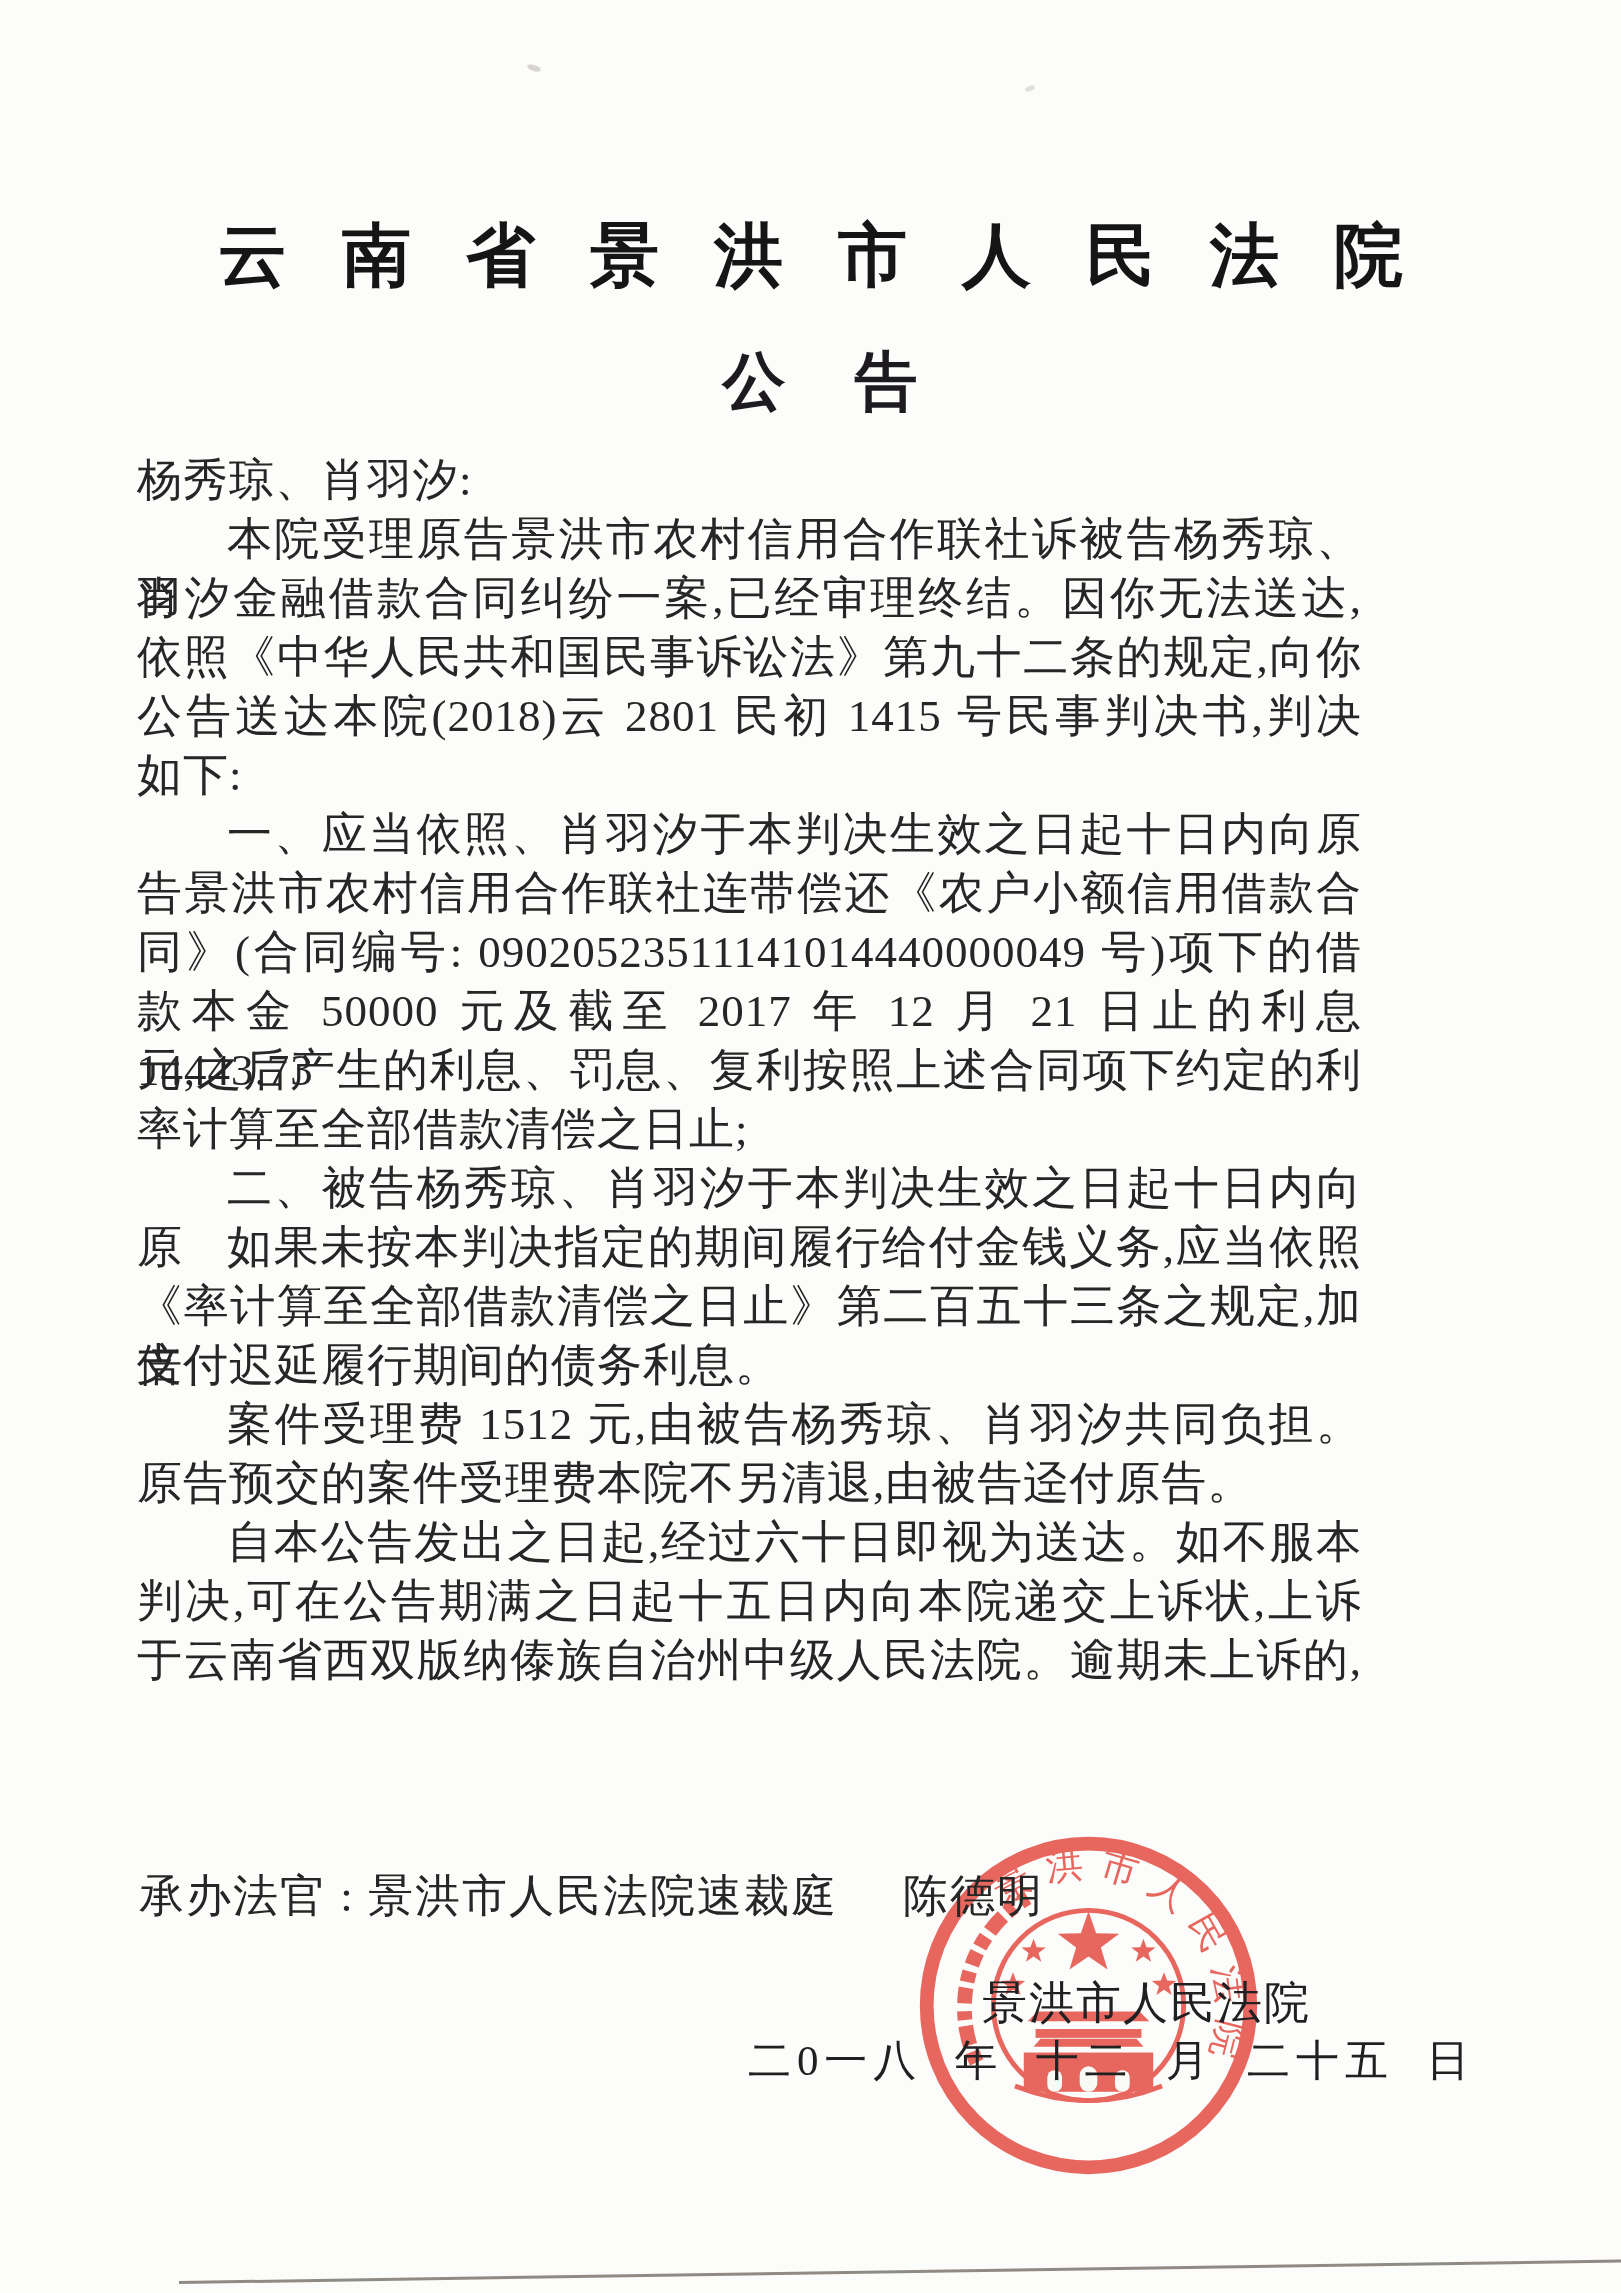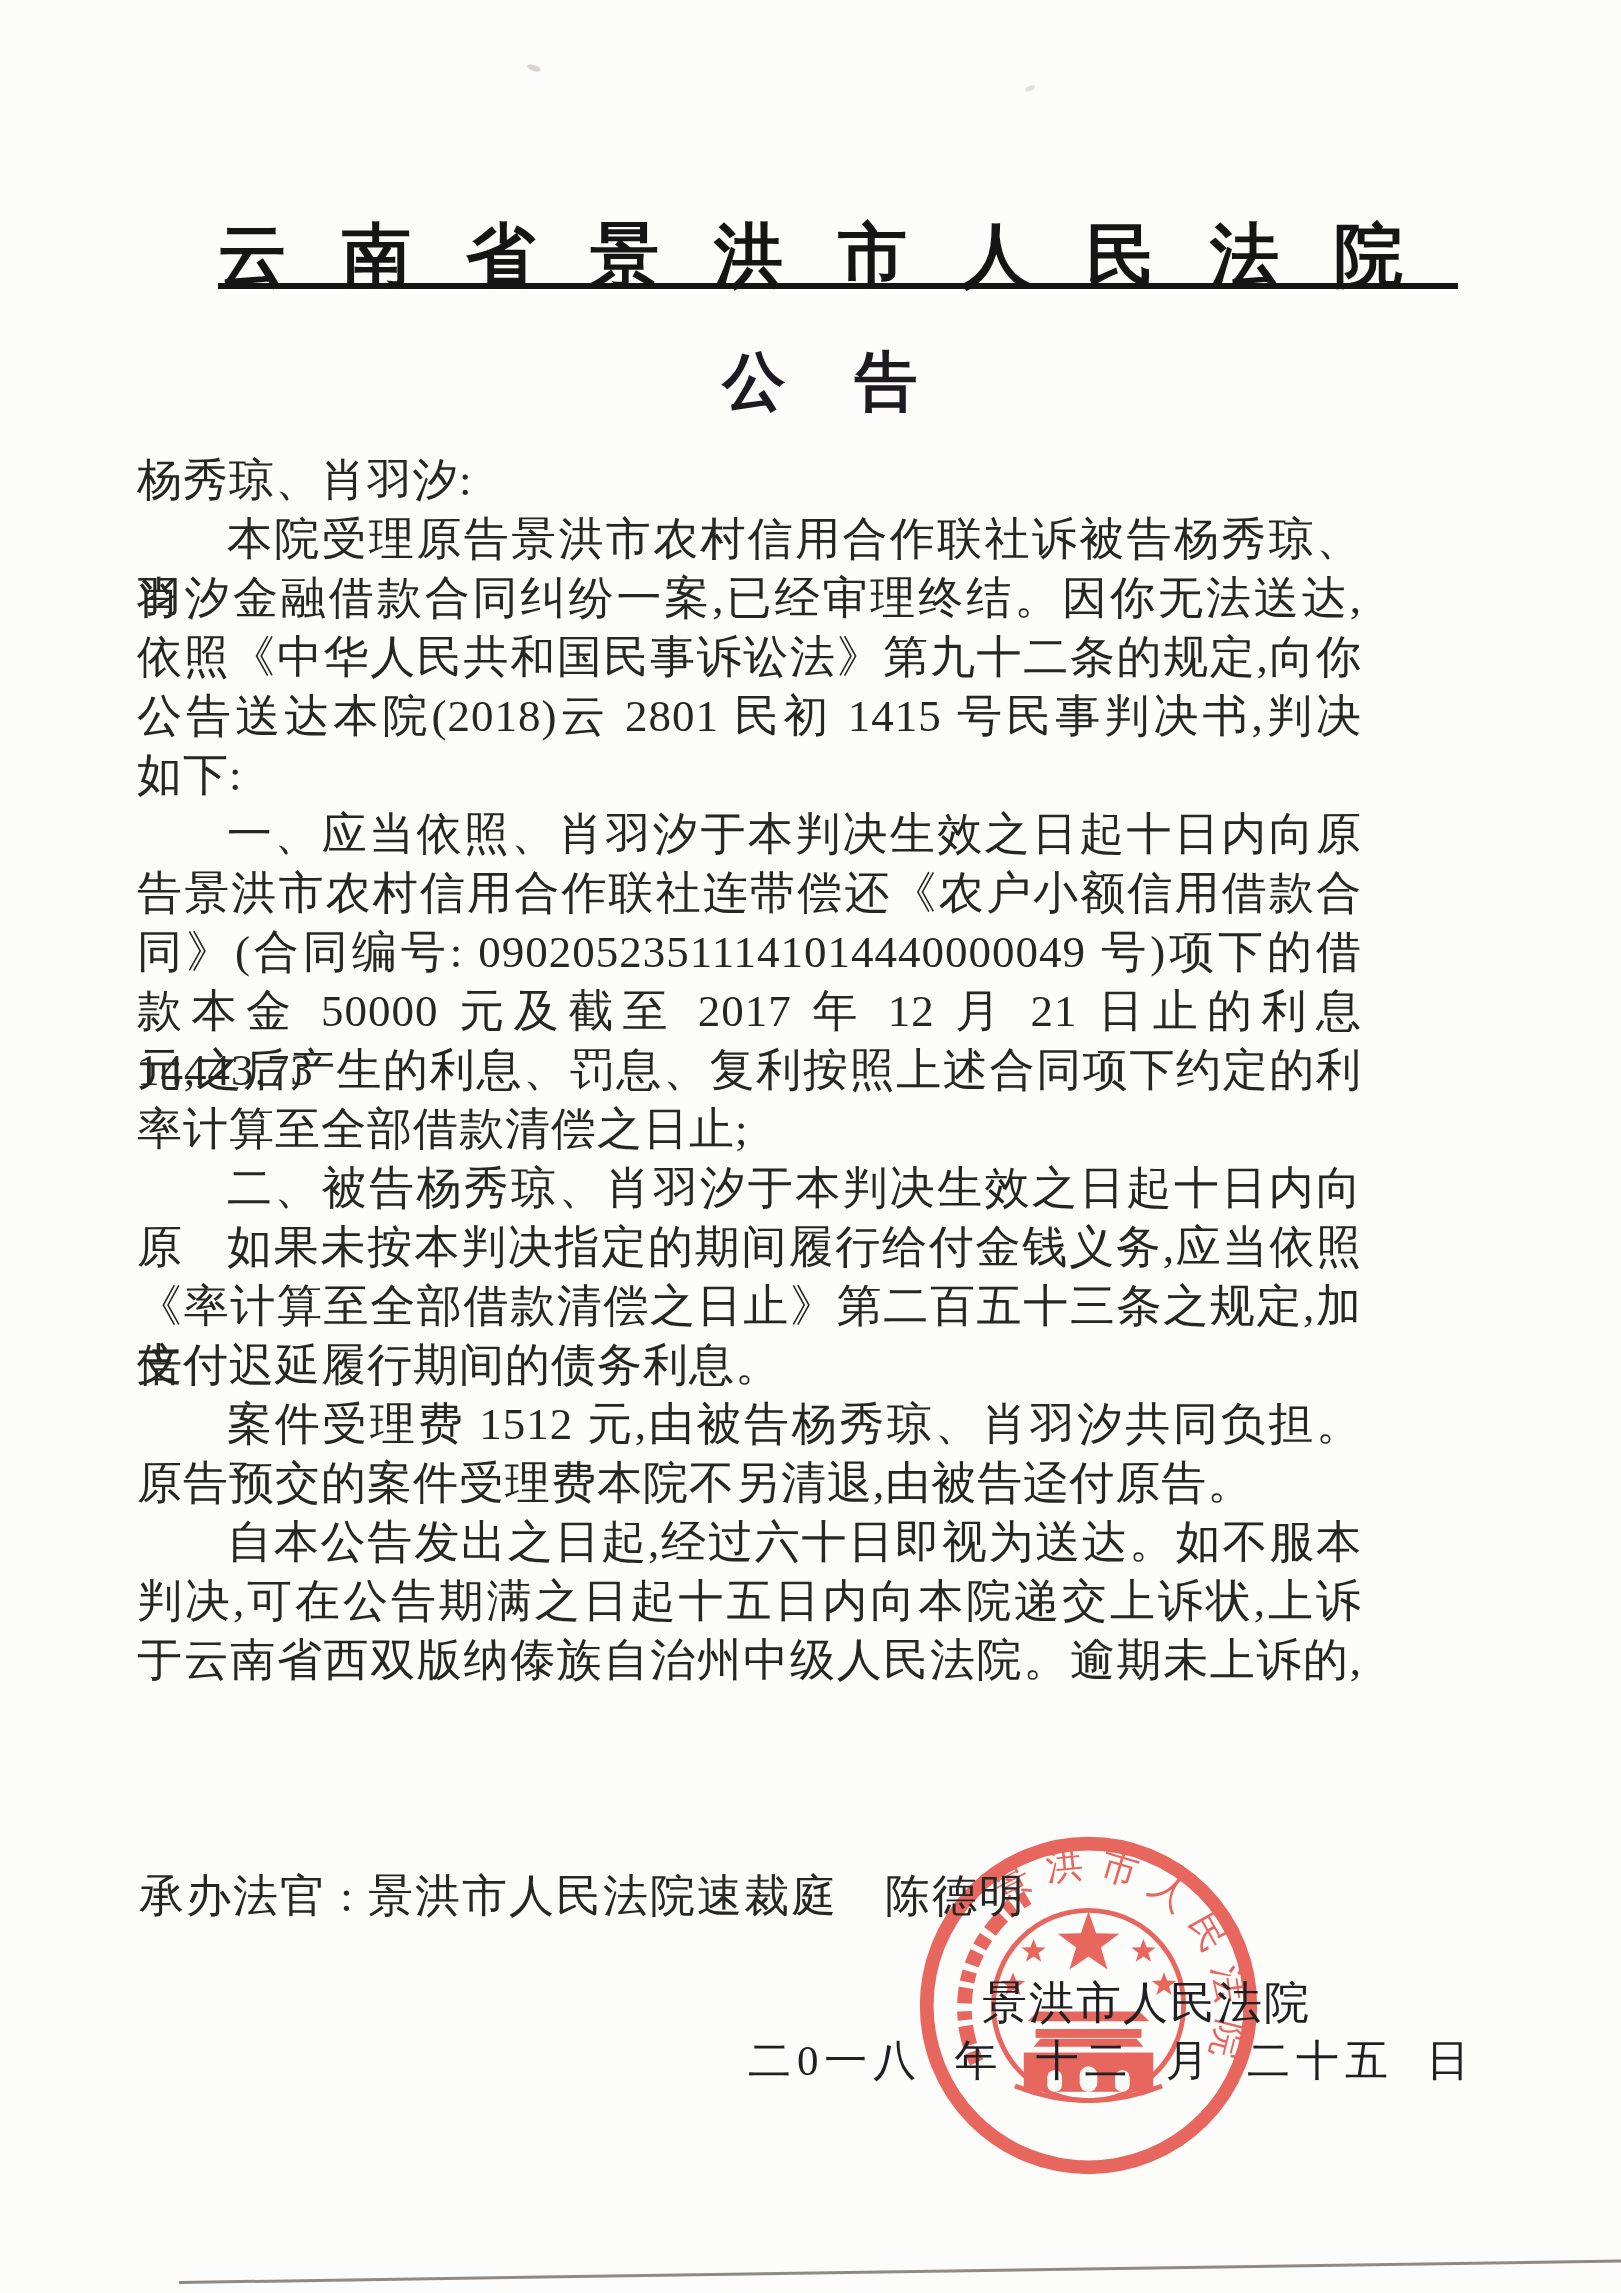--- a/index.html
+++ b/index.html
@@ -13,21 +13,20 @@
     color:#262626;
   }
   
   .court-title{
     position:absolute;top:210px;left:0;right:0;
     text-align:center;
     font-size:69px;font-weight:700;
     letter-spacing:55px;padding-left:55px;
     color:#151515;
     white-space:nowrap;
-    text-decoration:underline;
   }
   .doc-type{
     position:absolute;top:339px;left:12px;right:0;
     text-align:center;
     font-size:63px;font-weight:700;
     letter-spacing:69px;padding-left:76px;
     color:#1d1b20;
     white-space:nowrap;
   }
   
@@ -45,21 +44,21 @@
   }
   .fill{
     white-space:normal;
     text-align:justify;
     text-align-last:justify;
   }
   .indent{text-indent:90px;}
   
   .signature{
     position:absolute;top:1867px;left:139px;
-    display:flex;align-items:baseline;gap:47px;
+    display:flex;align-items:baseline;gap:65px;
     font-size:45px;line-height:59px;letter-spacing:2px;
     z-index:3;white-space:pre;
   }
   
   .seal{
     position:absolute;left:912px;top:1829px;width:353px;height:353px;
     z-index:2;opacity:.88;mix-blend-mode:multiply;
   }
   .seal-court-line{
     position:absolute;left:982px;top:1978px;

